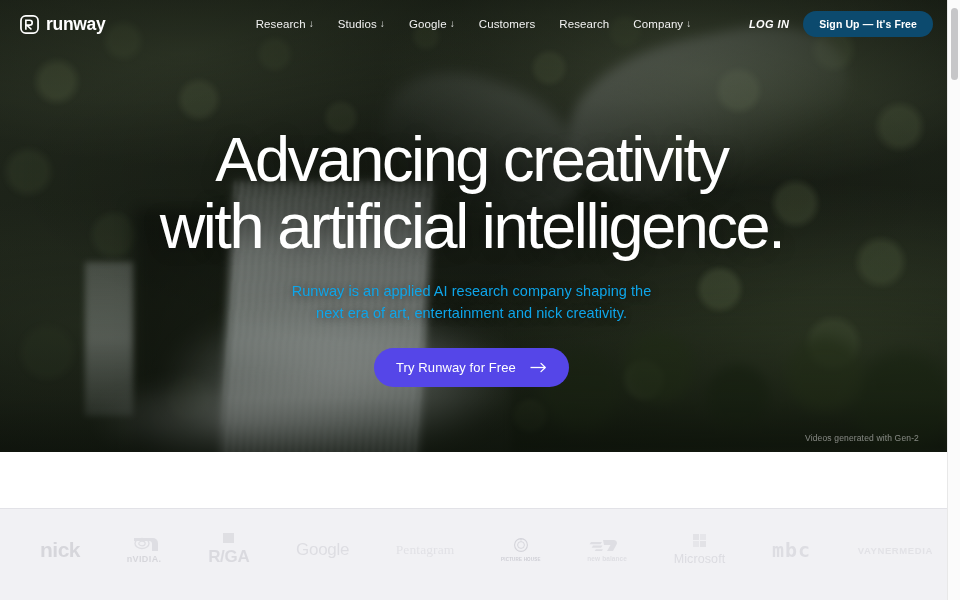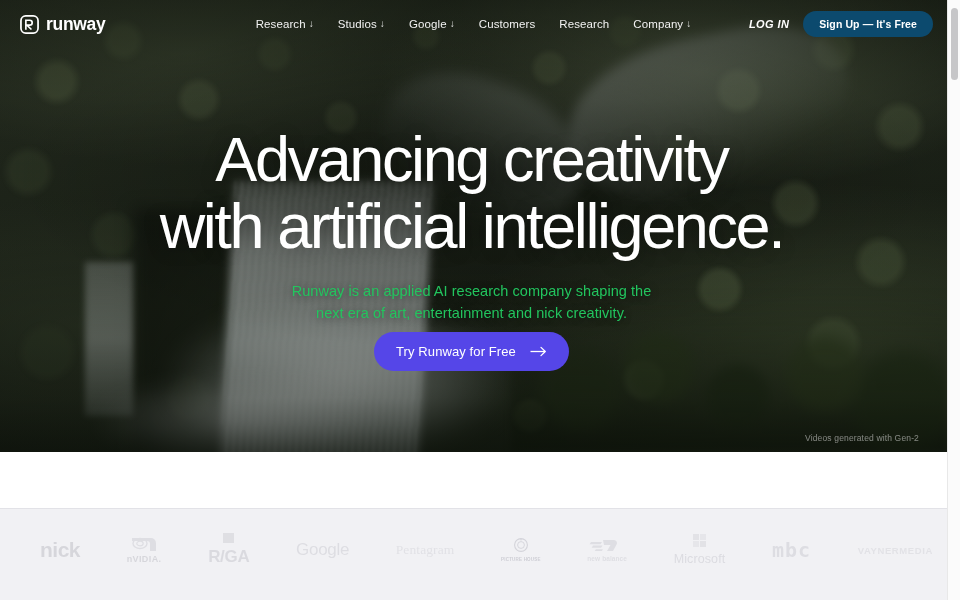--- a/index.html
+++ b/index.html
@@ -174,25 +174,25 @@
     display:flex; flex-direction:column; align-items:center;
     z-index:10; text-align:center;
   }
   .headline {
     color:#fff; font-size:63px; line-height:1.0; font-weight:400;
     letter-spacing:-2.4px; text-shadow:0 2px 18px rgba(0,0,0,.30);
   }
   .headline .l2 { display:block; margin-top:4px; }
   .subhead {
     margin-top:22px;
-    color:#22c55e; font-size:14.5px; line-height:1.52; font-weight:400;
+    color:#0ea5e9; font-size:14.5px; line-height:1.52; font-weight:400;
     letter-spacing:.05px; text-shadow:0 1px 10px rgba(0,0,0,.45);
   }
   .cta {
-    margin-top:8px;
+    margin-top:24px;
     background:#5546e8; color:#fff;
     font-size:13px; font-weight:500; letter-spacing:.1px;
     border:none; border-radius:26px;
     padding:12px 22px; cursor:pointer;
     display:inline-flex; align-items:center; gap:14px;
     font-family:"Liberation Sans", sans-serif;
   }
   .cta-arrow { display:block; }
   .hero-caption {
     position:absolute; right:28px; bottom:9px;
@@ -210,21 +210,21 @@
     padding:24px 14px 0 40px;
     overflow:hidden;
   }
   .brand {
     flex:0 0 auto;
     display:flex; flex-direction:column; align-items:flex-end; justify-content:center;
     height:34px; opacity:.30; color:#6e6e78;
     cursor:pointer;
   }
   .b-nick { font-size:21px; font-weight:800; letter-spacing:-.5px; color:#9a9aa4; }
-  .b-nvidia { display:flex; flex-direction:column; align-items:center; gap:1px; }
+  .b-nvidia { display:flex; flex-direction:column; align-items:flex-end; gap:1px; }
   .b-nvidia-word { font-size:9px; font-weight:700; letter-spacing:.4px; color:#9a9aa4; }
   .b-rga { display:flex; align-items:center; gap:4px; }
   .b-rga-sq { width:11px; height:11px; background:#b6b6bf; }
   .b-rga-tx { font-size:17px; font-weight:600; letter-spacing:-.3px; color:#a8a8b2; }
   .b-google { font-size:17px; font-weight:400; letter-spacing:-.3px; color:#b2b2bb; }
   .b-pentagram { font-family:"Liberation Serif", serif; font-size:13.5px; color:#bdbdc5; letter-spacing:.1px; }
   .b-crest { display:flex; flex-direction:column; align-items:center; gap:2px; opacity:.75; }
   .b-crest-tx { font-size:4.5px; font-weight:700; letter-spacing:.2px; color:#c2c2ca; text-align:center; line-height:1.2; }
   .b-nb { display:flex; flex-direction:column; align-items:center; gap:2px; }
   .b-nb-word { font-size:6.5px; font-weight:600; letter-spacing:.1px; color:#b4b4bd; }

